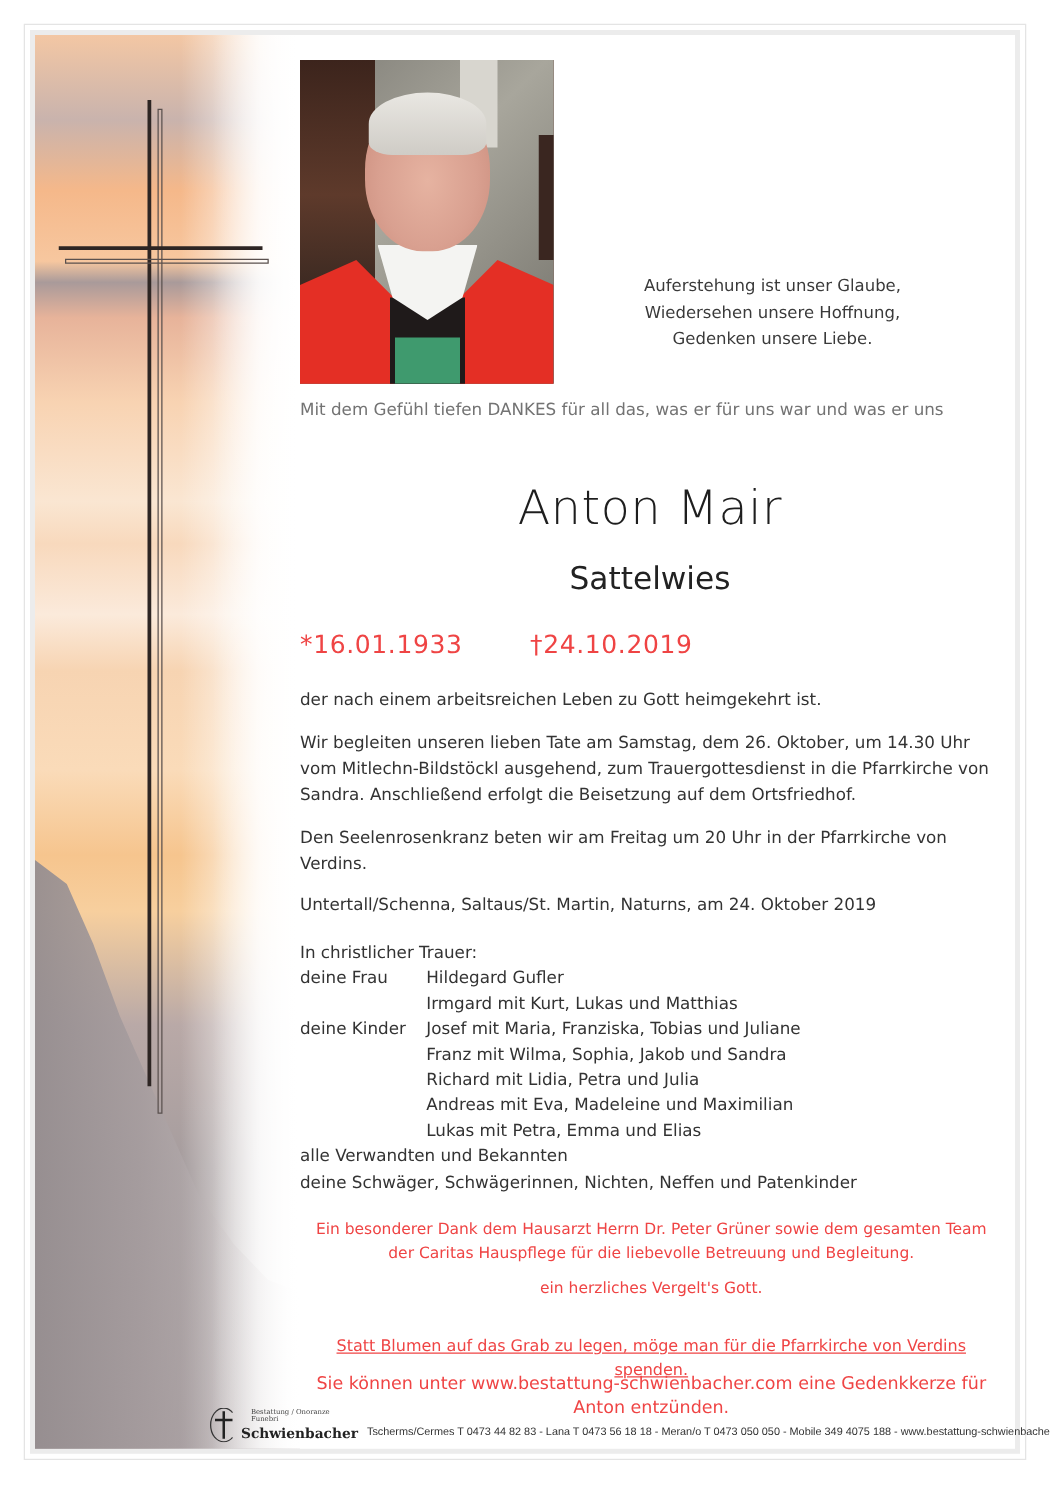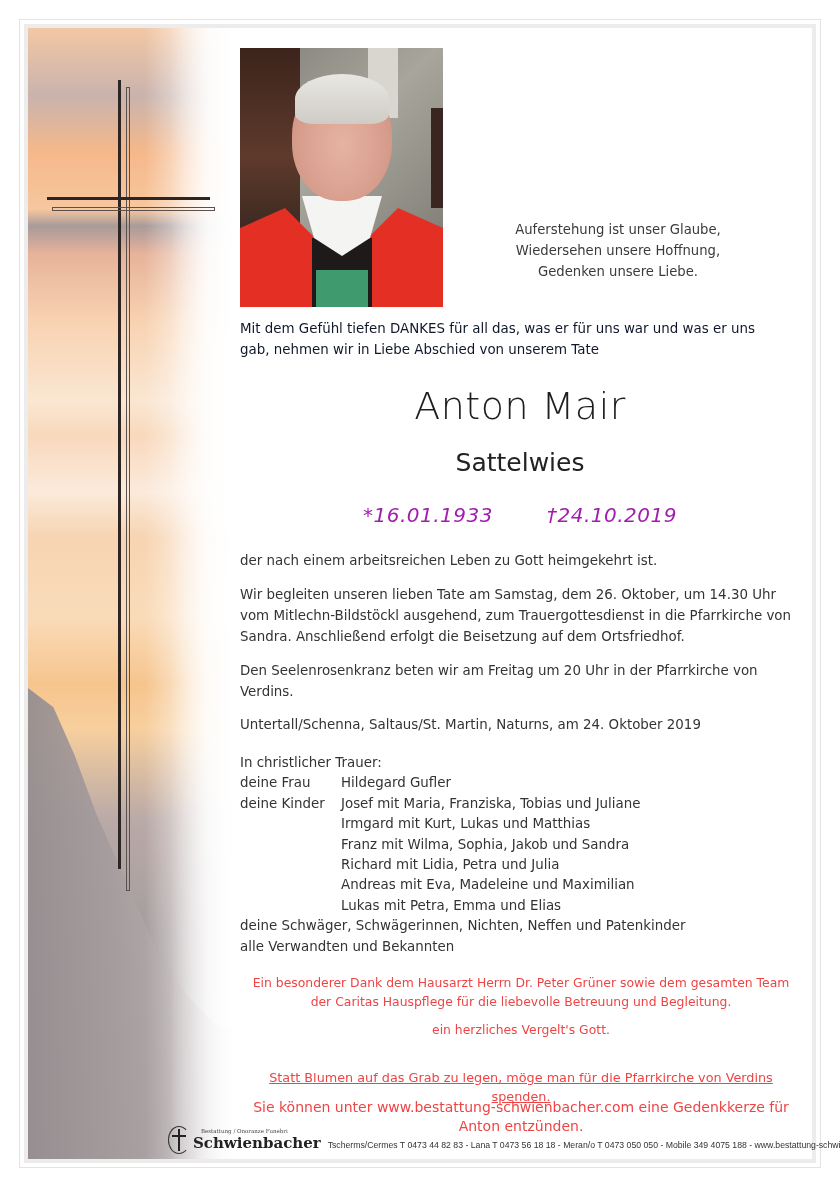--- a/index.html
+++ b/index.html
@@ -49,28 +49,28 @@
   .photo .jacket-l { position:absolute; left:0; top:160px; width:75px; height:100px; background:#e42f25;
      clip-path:polygon(0 20%,60% 0,100% 30%,100% 100%,0 100%); }
   .photo .jacket-r { position:absolute; right:0; top:160px; width:75px; height:100px; background:#e42f25;
      clip-path:polygon(0 30%,40% 0,100% 20%,100% 100%,0 100%); }
   .photo .vest { position:absolute; left:72px; top:190px; width:60px; height:70px; background:#1f1a1a; }
   .photo .green { position:absolute; left:76px; top:222px; width:52px; height:37px; background:#3f9a6e; }
 
   .motto { position:absolute; left:500px; top:183px; width:236px; text-align:center;
            font-size:13.2px; line-height:21px; color:#3a3a3a;margin-top:36px; }
 
-  .intro { position:absolute; left:240px; top:318px; width:550px; font-size:13.4px; line-height:21px; color:#0f172a; }
+  .intro { position:absolute; left:240px; top:318px; width:550px; font-size:13.4px; line-height:21px; color:#737373; }
 
   .name { position:absolute; left:240px; top:384px; width:560px; text-align:center;
           font-size:38px; font-weight:300; color:#1e1e1e; letter-spacing:0.5px; }
   .place { position:absolute; left:240px; top:448px; width:560px; text-align:center;
            font-size:25px; color:#222; }
-  .dates { position:absolute; left:240px; top:503px; width:560px; text-align:center;
-           font-size:20px; color:#a21caf; letter-spacing:0.5px;font-style:italic; }
+  .dates { position:absolute; left:240px; top:503px; width:560px; 
+           font-size:20px; color:#ef4444; letter-spacing:0.5px; }
   .dates .gap { display:inline-block; width:54px; }
 
   .para { position:absolute; left:240px; width:560px; font-size:13.4px; line-height:21px; color:#333; }
   .p1 { top:550px; }
   .p2 { top:584px; }
   .p3 { top:660px; }
   .p4 { top:714px; }
 
   .mourn { position:absolute; left:240px; top:753px; width:560px; font-size:13.4px; line-height:20.4px; color:#333; }
   .mourn .row { display:flex;align-items:flex-end; }
@@ -84,21 +84,21 @@
 
   .footer { position:absolute; left:168px; top:1124px; height:32px; display:flex; align-items:center; }
   .logo { display:flex; align-items:center; }
   .logo-cross { width:22px; height:28px; position:relative; margin-right:3px; }
   .logo-cross .arc { position:absolute; left:0; top:0; width:22px; height:28px; border:1.5px solid #333;
                      border-radius:50%; border-right-color:transparent; box-sizing:border-box; }
   .logo-cross .v { position:absolute; left:10px; top:3px; width:1.5px; height:22px; background:#222; }
   .logo-cross .h { position:absolute; left:4px; top:9px; width:14px; height:1.5px; background:#222; }
   .logo-text { display:flex; flex-direction:column; line-height:1; }
   .logo-sub { font-family:"DejaVu Serif", serif; font-size:5.5px; color:#444; margin-left:8px; }
-  .logo-name { font-family:"DejaVu Serif", serif; font-size:15px; font-weight:bold; color:#222; margin-top:2px; }
+  .logo-name { font-family:"DejaVu Serif", serif; font-size:11px; font-weight:bold; color:#222; margin-top:2px; }
   .contact { font-family:"Liberation Sans", sans-serif; font-size:8.7px; color:#333; margin-left:7px; margin-top:10px; white-space:nowrap; }
 </style>
 </head>
 <body>
 
 <div class="frame-outer"></div>
 <div class="frame-inner"></div>
 
 <div class="sky">
   <div class="base"></div>
@@ -126,21 +126,20 @@
 </div>
 
 <div class="motto">
   <div>Auferstehung ist unser Glaube,</div>
   <div>Wiedersehen unsere Hoffnung,</div>
   <div>Gedenken unsere Liebe.</div>
 </div>
 
 <div class="intro">
   <div>Mit dem Gefühl tiefen DANKES für all das, was er für uns war und was er uns</div>
-  <div>gab, nehmen wir in Liebe Abschied von unserem Tate</div>
 </div>
 
 <div class="name">Anton Mair</div>
 <div class="place">Sattelwies</div>
 <div class="dates">
   <span>*16.01.1933</span><span class="gap"></span><span>†24.10.2019</span>
 </div>
 
 <div class="para p1">der nach einem arbeitsreichen Leben zu Gott heimgekehrt ist.</div>
 <div class="para p2">
@@ -154,45 +153,45 @@
 </div>
 <div class="para p4">Untertall/Schenna, Saltaus/St. Martin, Naturns, am 24. Oktober 2019</div>
 
 <div class="mourn">
   <div>In christlicher Trauer:</div>
   <div class="row">
     <span class="lbl">deine Frau</span>
     <span>Hildegard Gufler</span>
   </div>
   <div class="row">
+      <span class="lbl"></span>
+      <span>Irmgard mit Kurt, Lukas und Matthias</span>
+    </div>
+  <div class="row">
     <span class="lbl">deine Kinder</span>
     <span>Josef mit Maria, Franziska, Tobias und Juliane</span>
   </div>
   <div class="row">
       <span class="lbl"></span>
-      <span>Irmgard mit Kurt, Lukas und Matthias</span>
-    </div>
-  <div class="row">
-      <span class="lbl"></span>
       <span>Franz mit Wilma, Sophia, Jakob und Sandra</span>
     </div>
   <div class="row">
       <span class="lbl"></span>
       <span>Richard mit Lidia, Petra und Julia</span>
     </div>
   <div class="row">
       <span class="lbl"></span>
       <span>Andreas mit Eva, Madeleine und Maximilian</span>
     </div>
   <div class="row">
       <span class="lbl"></span>
       <span>Lukas mit Petra, Emma und Elias</span>
     </div>
+  <div>alle Verwandten und Bekannten</div>
   <div>deine Schwäger, Schwägerinnen, Nichten, Neffen und Patenkinder</div>
-  <div>alle Verwandten und Bekannten</div>
 </div>
 
 <div class="center-txt c1">
   <div>Ein besonderer Dank dem Hausarzt Herrn Dr. Peter Grüner sowie dem gesamten Team</div>
   <div>der Caritas Hauspflege für die liebevolle Betreuung und Begleitung.</div>
 </div>
 <div class="center-txt c2">
   <div>ein herzliches Vergelt's Gott.</div>
 </div>
 <div class="center-txt c3">Statt Blumen auf das Grab zu legen, möge man für die Pfarrkirche von Verdins spenden.</div>

